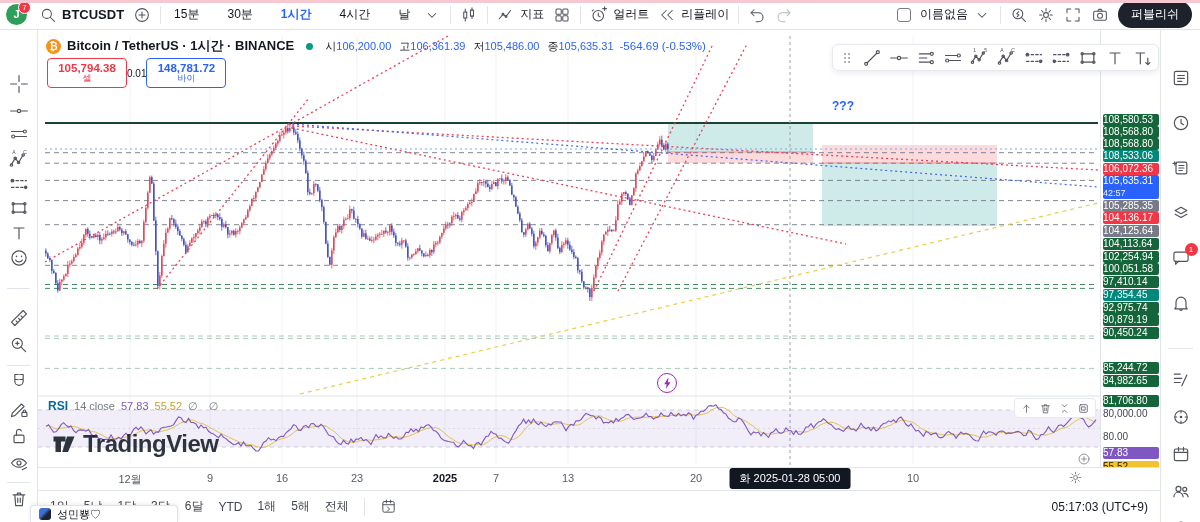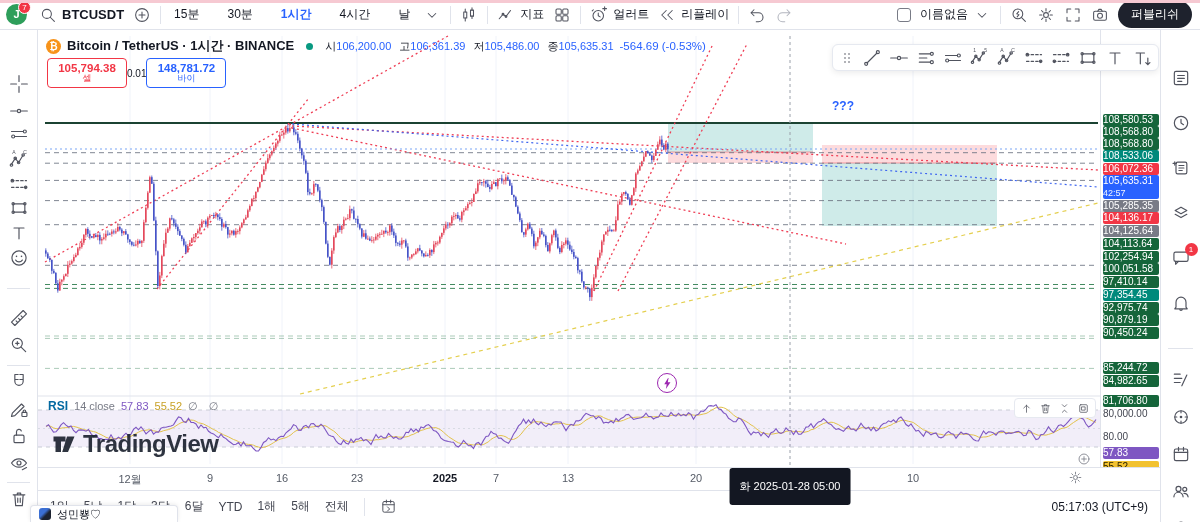--- a/index.html
+++ b/index.html
@@ -69,21 +69,21 @@
   .bolt-marker { position:absolute; left:657px; top:373px; width:20px; height:20px; border-radius:50%; background:#fff; border:1.5px solid #9c27b0; color:#9c27b0; display:flex; align-items:center; justify-content:center; z-index:5; cursor:pointer; }
   .rsi-header { position:absolute; left:48px; top:399px; display:flex; align-items:center; gap:6px; font-size:11px; z-index:5; }
   .rsi-header .t { color:#0369a1; font-size:12px;font-weight:bold; }
   .rsi-header .p { color:#787b86; }
   .rsi-v1 { color:#7e57c2; }
   .rsi-v2 { color:#c9a227; }
   .rsi-eyes { color:#787b86; letter-spacing:4px; font-size:11px; }
   .rsi-btns { position:absolute; left:1014px; top:398px; height:20px; background:#fff; border:1px solid #e6e9f0; border-radius:4px; display:flex; align-items:center; gap:6px; padding:0 5px; z-index:6; }
   .rsi-btns .ic { cursor:pointer; }
   .rsi-plus { position:absolute; left:1077px; top:452px; color:#787b86; z-index:6; cursor:pointer; }
-  .axis-tooltip { position:absolute; top:468px; transform:translateX(-50%); background:#131722; color:#fff; font-size:11px; padding:11px 10px; border-radius:3px; white-space:nowrap; z-index:15; }
+  .axis-tooltip { position:absolute; top:468px; transform:translateX(-50%); background:#131722; color:#fff; font-size:11px; padding:3px 10px; border-radius:3px; white-space:nowrap; z-index:15; }
   .axis-gear { position:absolute; left:1068px; top:470px; color:#787b86; z-index:12; cursor:pointer; }
   .watermark { position:absolute; left:52px; top:430px; display:flex; align-items:center; gap:7px; color:#1d2330; opacity:.92; z-index:4; }
   .watermark .wtxt { font-size:24px; font-weight:bold; letter-spacing:-0.5px; }
   .cutoff-popup { position:absolute; left:30px; top:505px; width:148px; height:17px; background:#fff; border:1px solid #e0e3eb; border-bottom:none; border-radius:4px 4px 0 0; box-shadow:0 -1px 4px rgba(0,0,0,.08); display:flex; align-items:center; gap:6px; padding:2px 8px; font-size:11px; color:#131722; z-index:55; }
   .mini-av { width:12px; height:12px; border-radius:3px; background:linear-gradient(135deg,#3b6fd4 40%,#1d2330 60%); flex:none; }
 </style>
 </head>
 <body>
 
 <div class="app">

